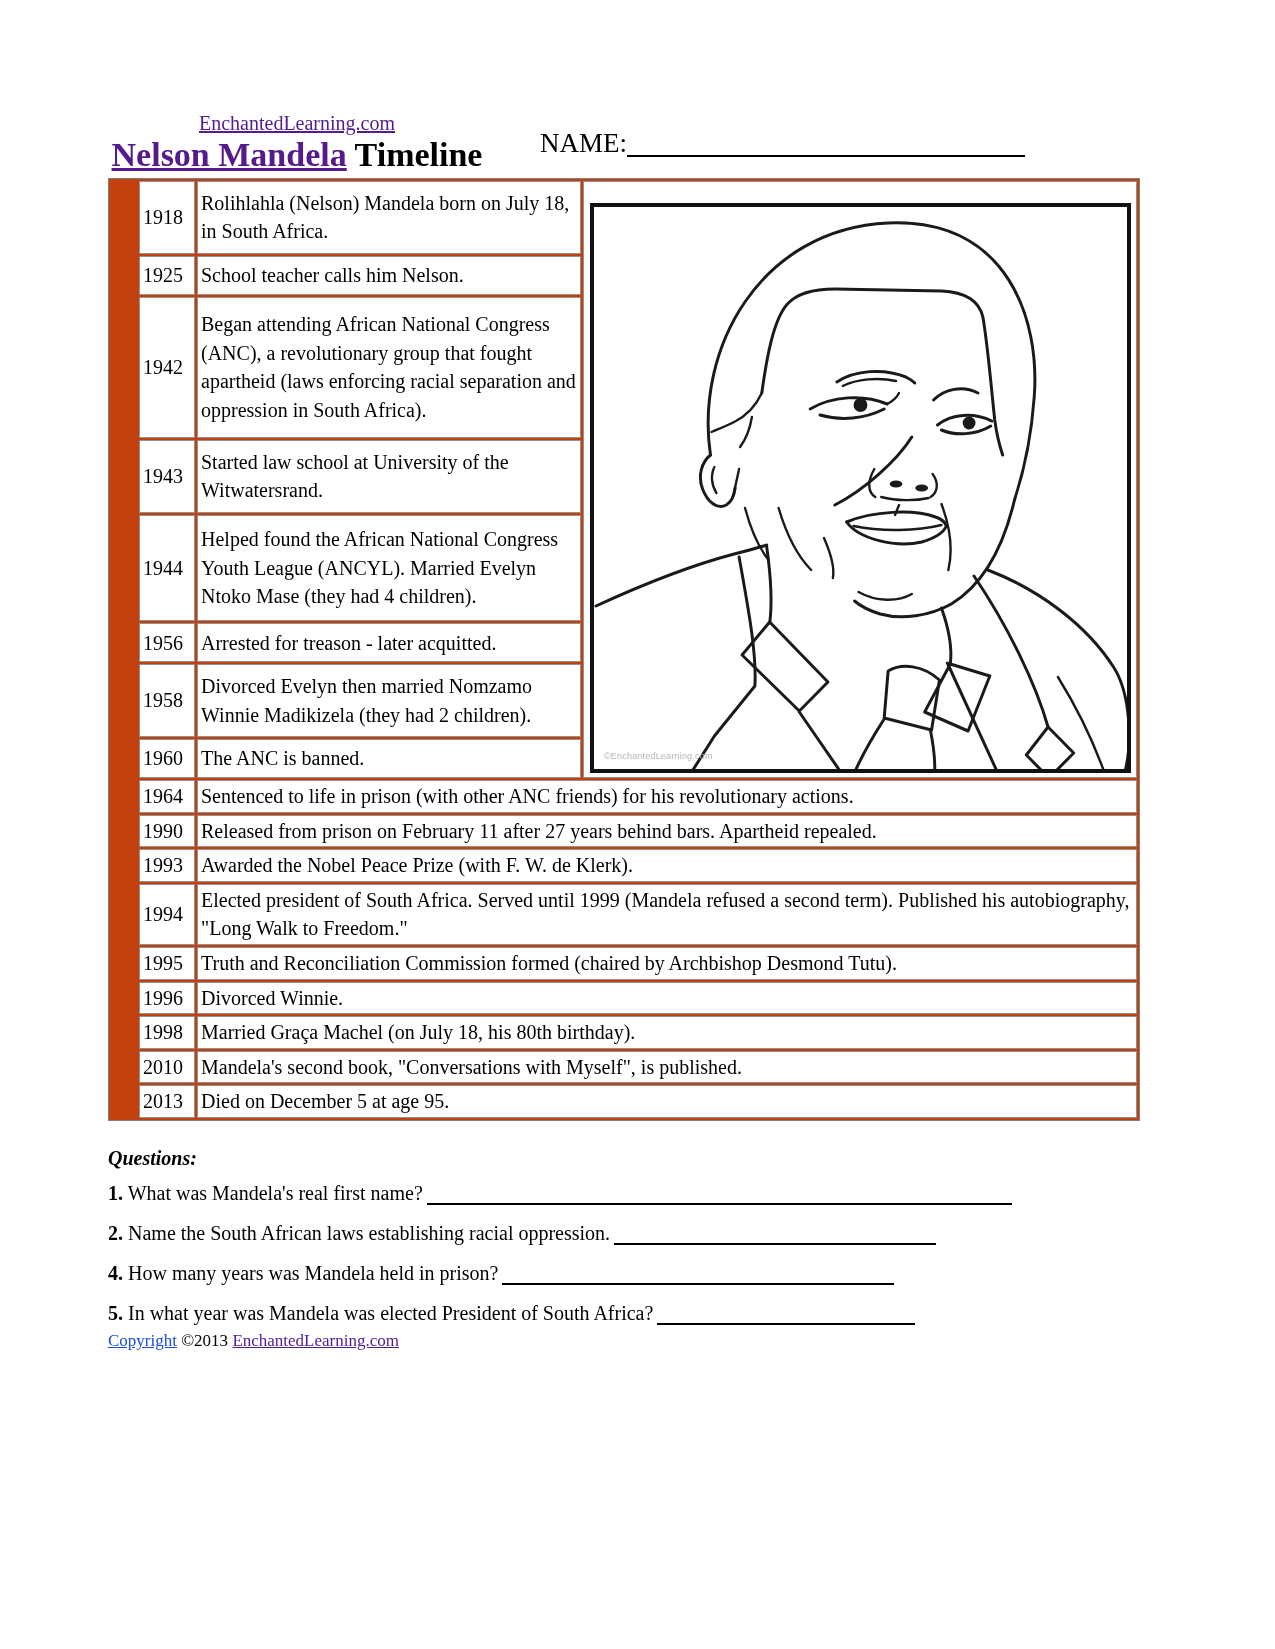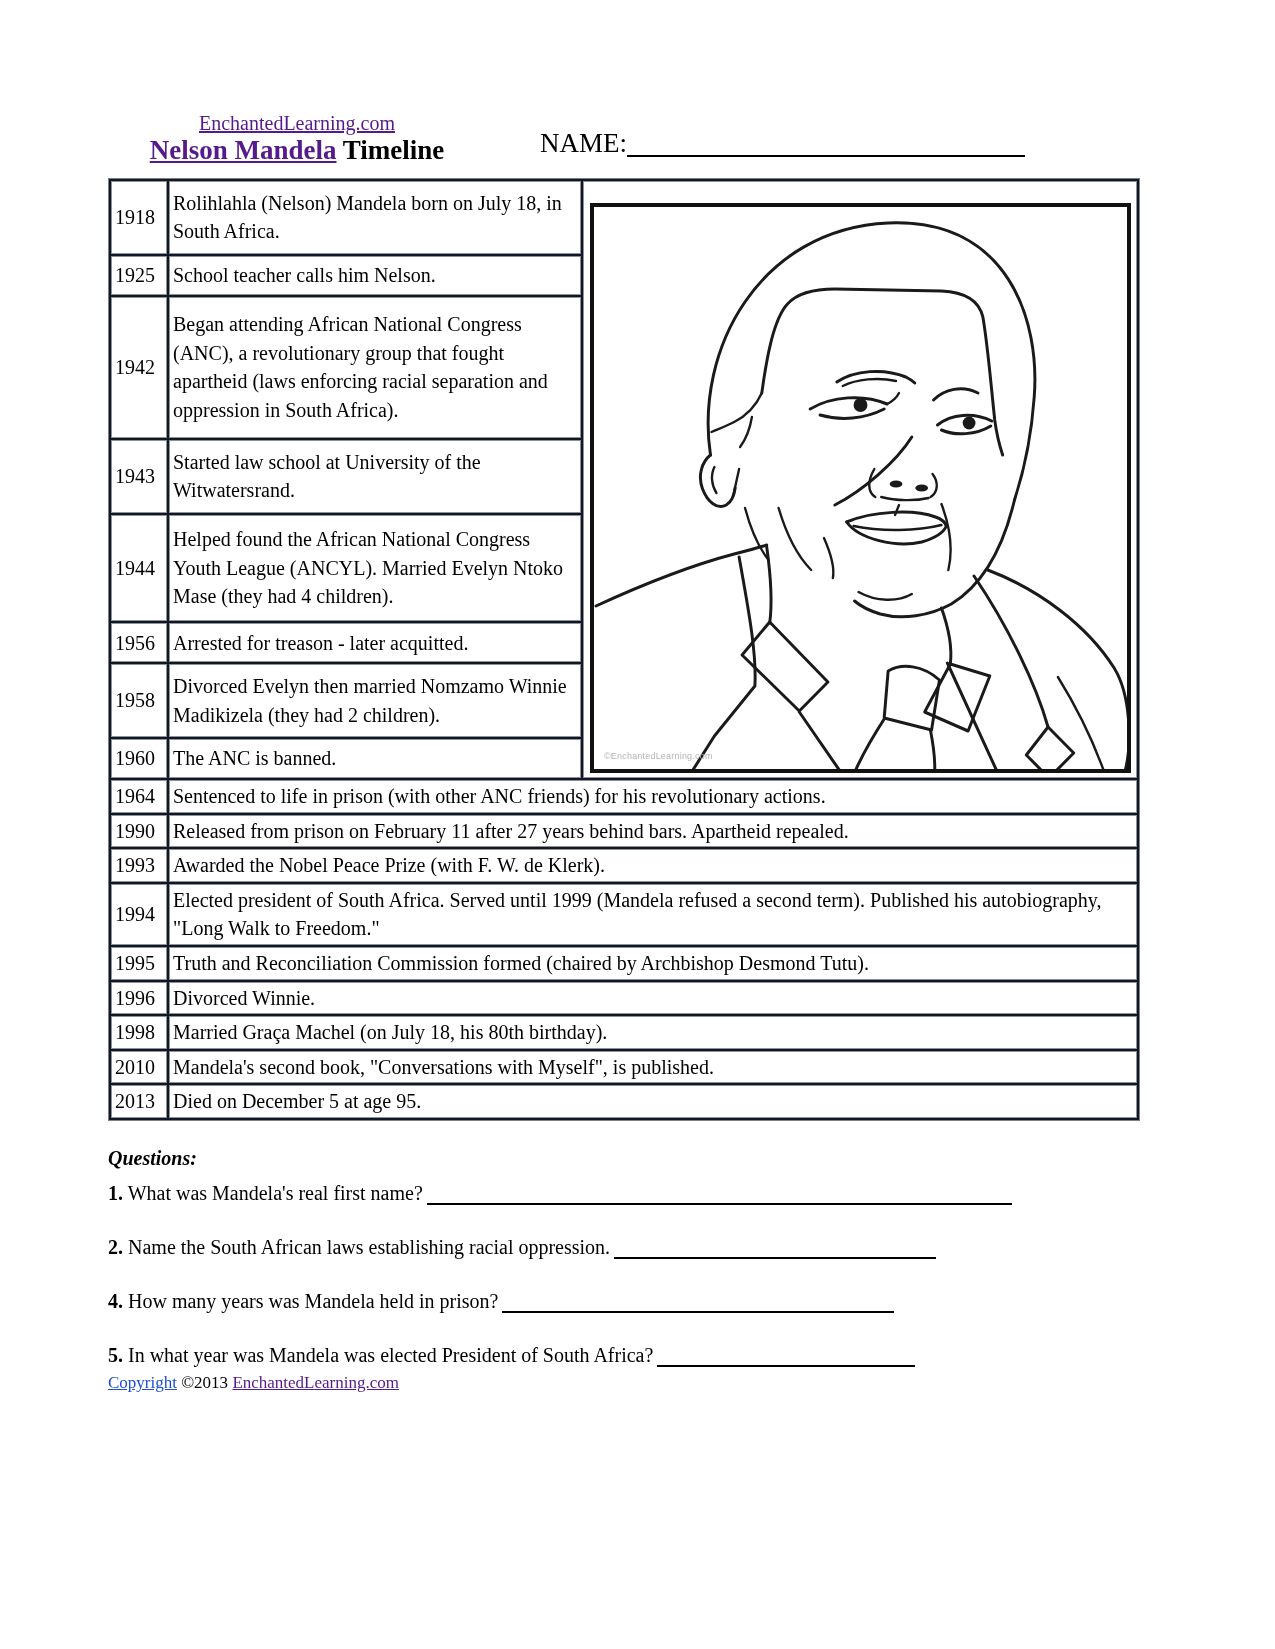--- a/index.html
+++ b/index.html
@@ -6,29 +6,29 @@
   body{
     width:1275px;height:1649px;position:relative;overflow:hidden;
     font-family:"Liberation Serif","DejaVu Serif",serif;color:#000;
   }
   .content{position:absolute;left:108px;top:112px;width:1164px;}
 
   
   .header{position:relative;height:64px;}
   .header-left{position:absolute;left:0;top:0;width:378px;text-align:center;}
   .site-link{font-size:20px;color:#551A8B;text-decoration:underline;cursor:pointer;}
-  .page-title{font-size:27px;font-weight:bold;line-height:1.1;margin-top:1px;}
+  .page-title{font-size:34px;font-weight:bold;line-height:1.1;margin-top:1px;}
   .title-link{color:#551A8B;text-decoration:underline;cursor:pointer;}
   .name-line{position:absolute;left:432px;top:16px;font-size:27px;white-space:nowrap;}
   .name-underline{display:inline-block;width:398px;border-bottom:2px solid #000;height:1em;vertical-align:-5px;}
 
   
   table.timeline{
     width:1032px;border-collapse:separate;border-spacing:2px;
-    border:1px solid #808080;background:#0f172a;margin-top:2px;
+    border:1px solid #808080;background:#c2410c;margin-top:2px;padding-left:28px;
   }
   table.timeline td{
     border:1px solid #919191;padding:1px 3px;font-size:20px;line-height:1.43;
     vertical-align:middle;background:#fff;
   }
   td.year{text-align:left;padding-left:2px;white-space:nowrap;}
   td.img-cell{padding:0;vertical-align:middle;text-decoration:underline;}
   .portrait-box{
     position:relative;margin:20px 2px 3px 3px;height:562px;
     border:4px solid #111;background:#fff;overflow:hidden;
@@ -36,21 +36,21 @@
   .portrait-box svg{display:block;width:100%;height:100%;}
   .watermark{
     position:absolute;left:10px;bottom:6px;
     font-family:"Liberation Sans","DejaVu Sans",sans-serif;
     font-size:9px;color:#b5b5b5;letter-spacing:.2px;
   }
 
   
   .questions{margin-top:26px;font-size:20px;}
   .q-heading{font-weight:bold;margin-bottom:12px;font-style:italic;}
-  .q-item{margin-bottom:31px;white-space:nowrap;}
+  .q-item{margin-bottom:17px;white-space:nowrap;}
   .q-item b{font-weight:bold;}
   .blank{display:inline-block;border-bottom:2px solid #000;height:1em;vertical-align:-5px;margin-left:4px;}
   .blank.q1{width:585px;}
   .blank.q2{width:322px;}
   .blank.q3{width:600px;}
   .blank.q4{width:392px;}
   .blank.q5{width:258px;}
   .q-item.last{margin-bottom:6px;}
 
   

